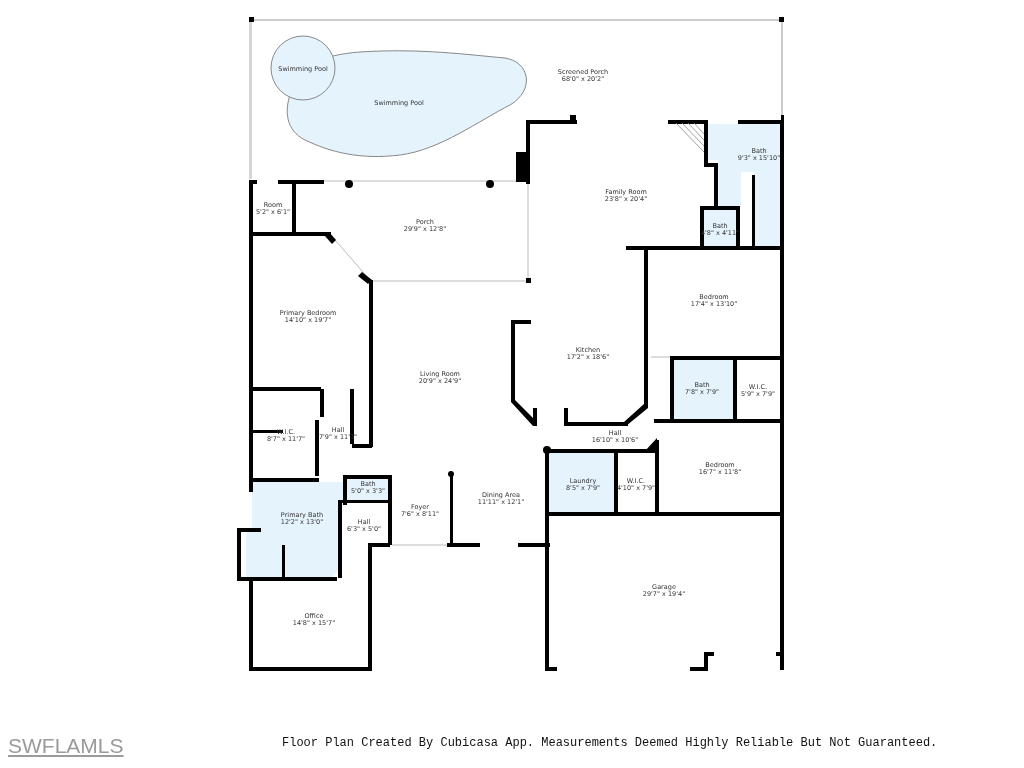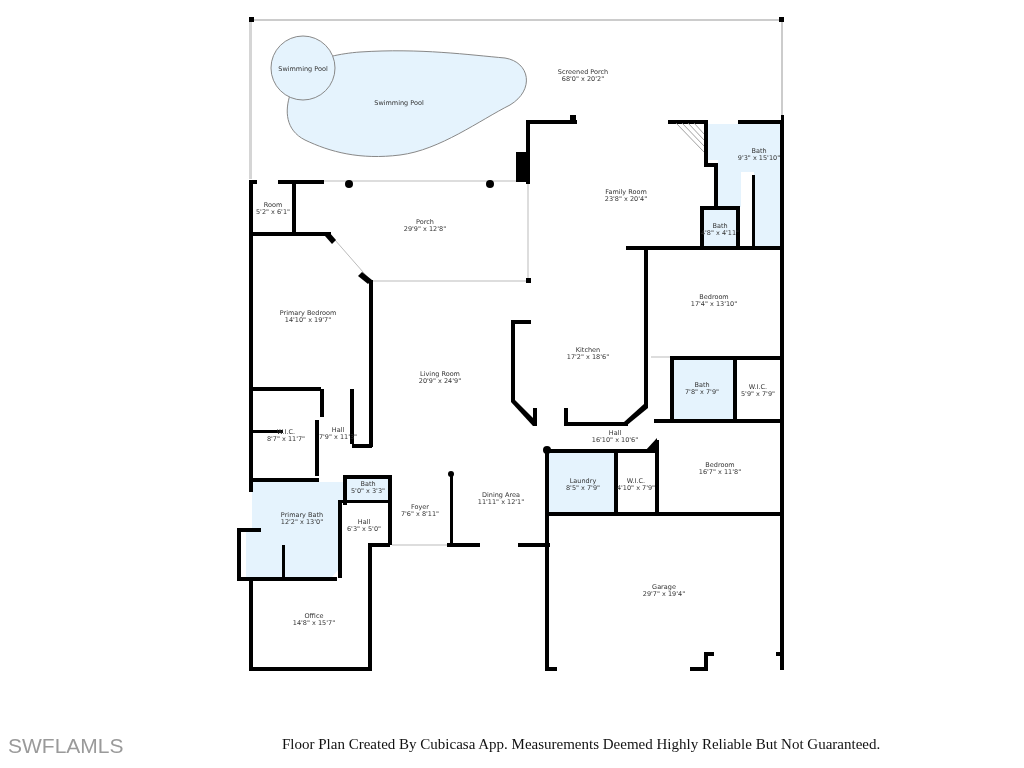--- a/index.html
+++ b/index.html
@@ -2,22 +2,22 @@
 <html><head>
 <meta charset="utf-8">
 <style>
   html, body { margin: 0; padding: 0; background: #ffffff; }
   body { width: 1024px; height: 768px; position: relative; overflow: hidden; font-family: "DejaVu Sans", sans-serif; }
   #plan { position: absolute; left: 0; top: 0; width: 1024px; height: 768px; }
   .room-label { font-family: "DejaVu Sans", sans-serif; font-size: 6.5px; fill: #333333; text-anchor: middle; }
   .wall { fill: #000000; }
   .thin { stroke: #bbbbbb; stroke-width: 1; fill: none; }
   .wet { fill: #e5f3fd; }
-  .watermark { position: absolute; left: 8px; top: 734px; font-family: "Liberation Sans", sans-serif; font-size: 21px; color: #9a9a9a; letter-spacing: 0px; }
-  .disclaimer { position: absolute; left: 282px; top: 736px; font-family: Liberation Serif, serif; font-size: 15px; color: #111111; }
+  .watermark { position: absolute; left: 8px; top: 734px; font-family: "Liberation Sans", sans-serif; font-size: 21px; color: #9a9a9a; letter-spacing: 0px; text-decoration: underline; }
+  .disclaimer { position: absolute; left: 282px; top: 736px; font-family: Liberation Mono, monospace; font-size: 12px; color: #111111; }
 </style>
 </head>
 <body>
 
 <svg id="plan" viewBox="0 0 1024 768" xmlns="http://www.w3.org/2000/svg">
 
   <g>
     <rect x="251" y="19" width="531" height="2" fill="#cccccc"></rect>
     <rect x="249" y="19" width="3" height="160" fill="#d5d5d5"></rect>
     <rect x="781" y="19" width="2" height="100" fill="#cccccc"></rect>

